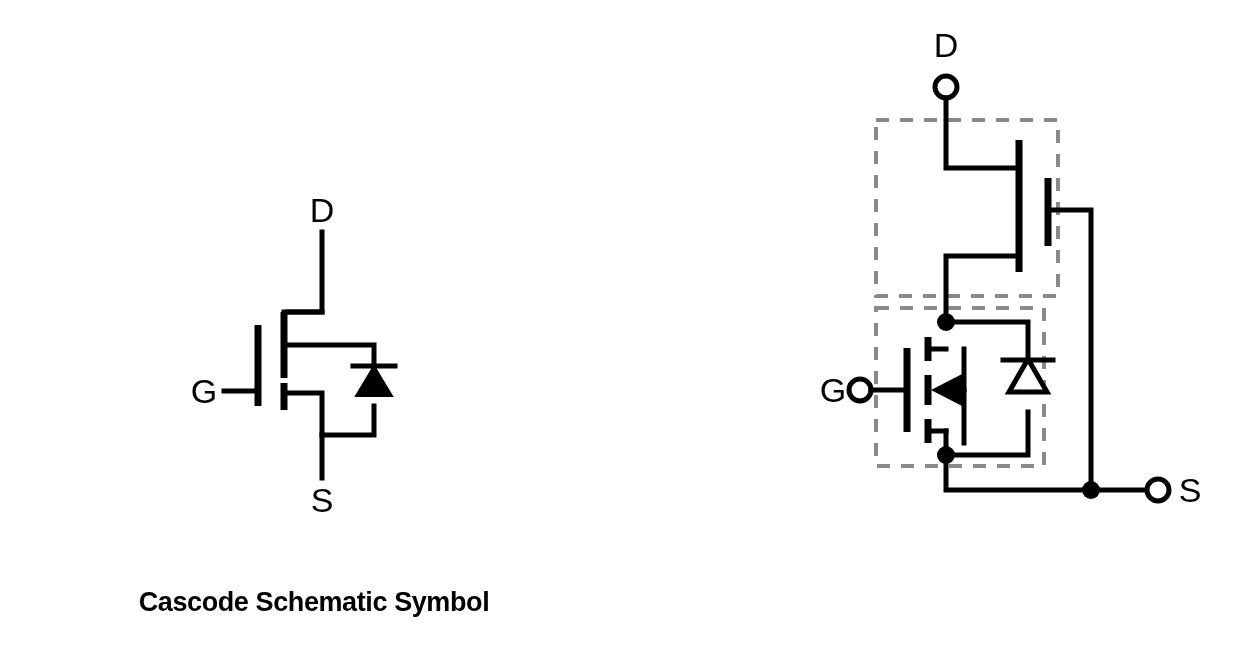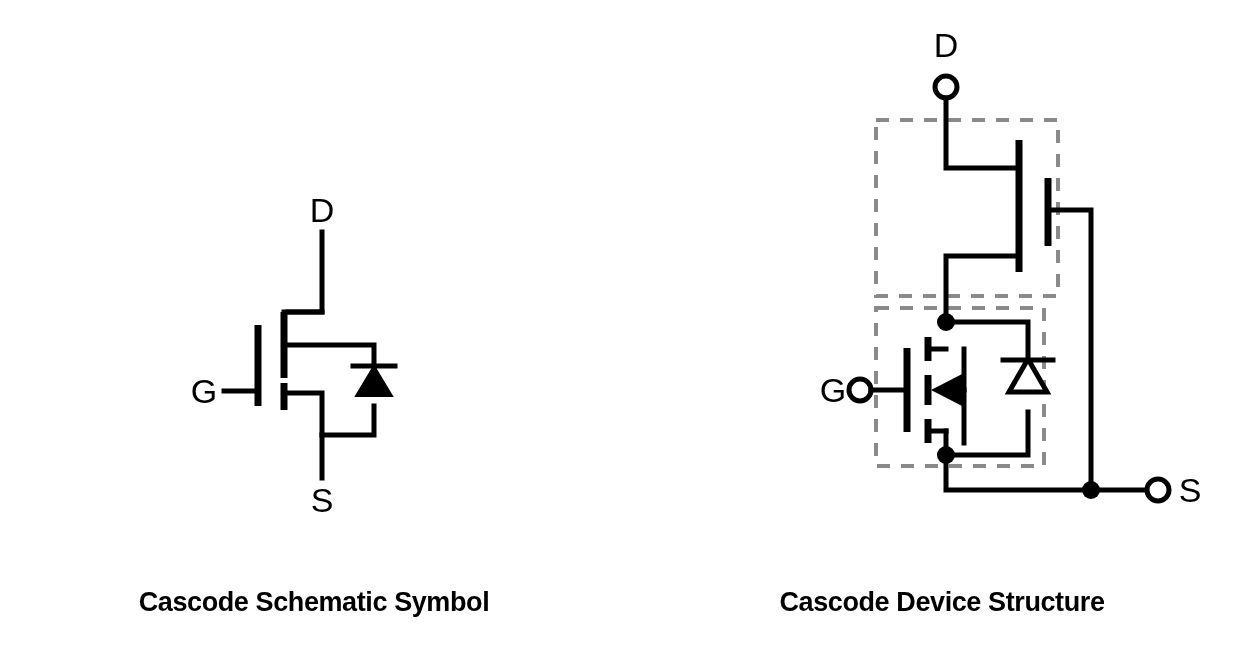--- a/index.html
+++ b/index.html
@@ -230,16 +230,15 @@
 
       <g>
         <circle class="term-ring" cx="530" cy="490" r="11"></circle>
       </g>
 
       <text class="pin-label" x="318" y="57" text-anchor="middle">D</text>
       <text class="pin-label" x="205" y="402" text-anchor="middle">G</text>
       <text class="pin-label" x="562" y="502" text-anchor="middle">S</text>
     </svg>
 
-    <div class="caption">Cascode Device Structure</div>
   </div>
 
 </div>
 
 </body></html>

